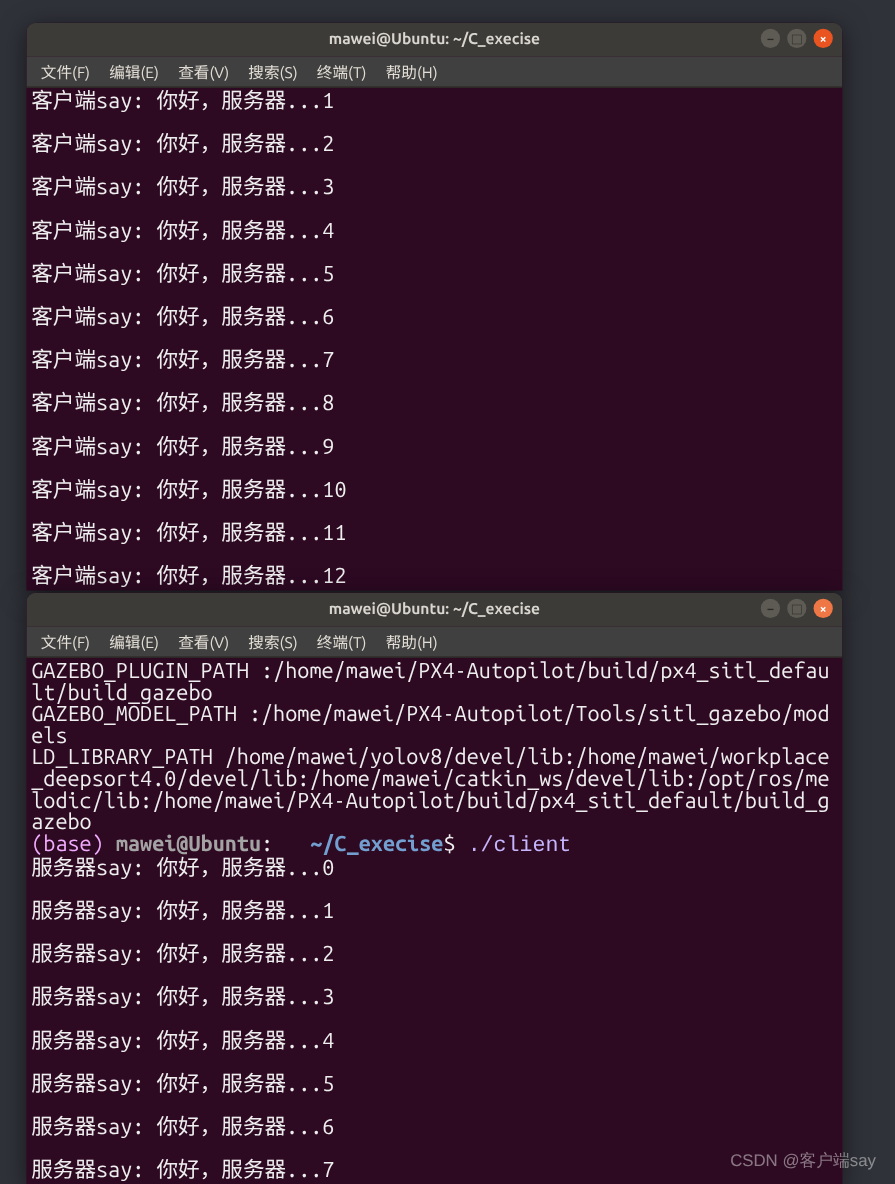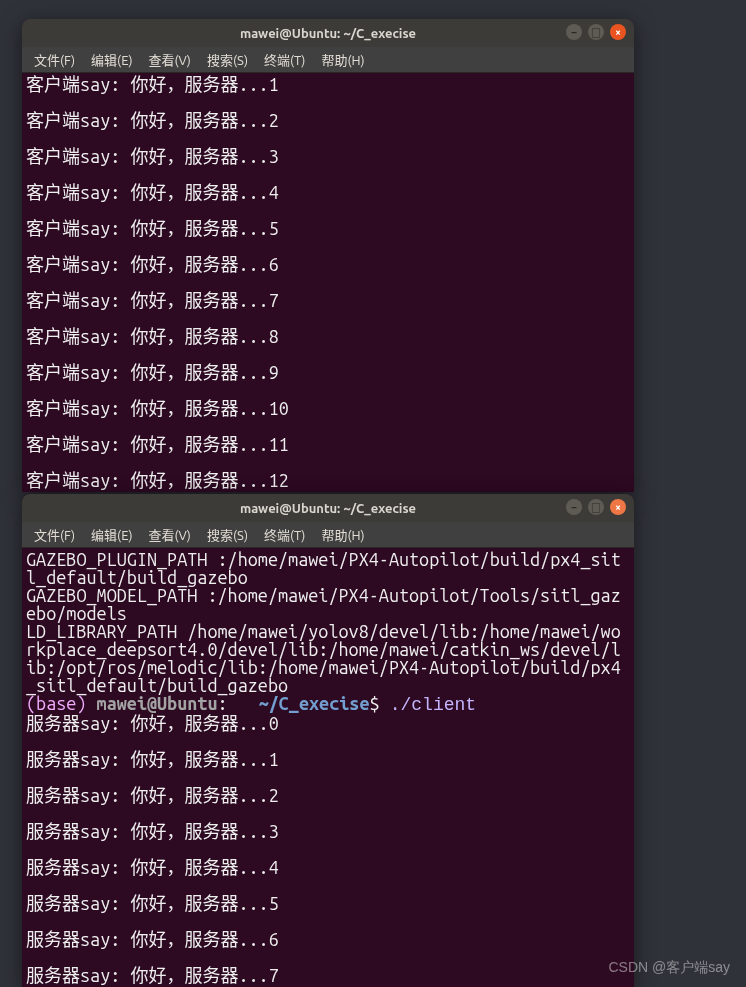--- a/index.html
+++ b/index.html
@@ -7,21 +7,21 @@
     width:746px; height:987px;
     background:#30323a;
     font-family: "Ubuntu","Noto Sans CJK SC","Microsoft YaHei",monospace;
     overflow:hidden; position:relative;
   }
   .bg-text {
     position:absolute; left:0; color:#6a8fb3; font-size:16px;
     font-family:monospace; white-space:pre;margin-left:29px;
   }
   .term-window {
-    position:absolute; left:22px; width:612px;
+    position:absolute; left:22px; width:680px;
     background:#2d0922;
     border-radius:8px 8px 0 0;
     box-shadow:0 4px 20px rgba(0,0,0,0.5);
     overflow:hidden;
   }
   .titlebar {
     height:28px; background:#3c3b37;
     display:flex; align-items:center; justify-content:center;
     position:relative; color:#d9d5cf; font-size:13px; font-weight:bold;
   }

